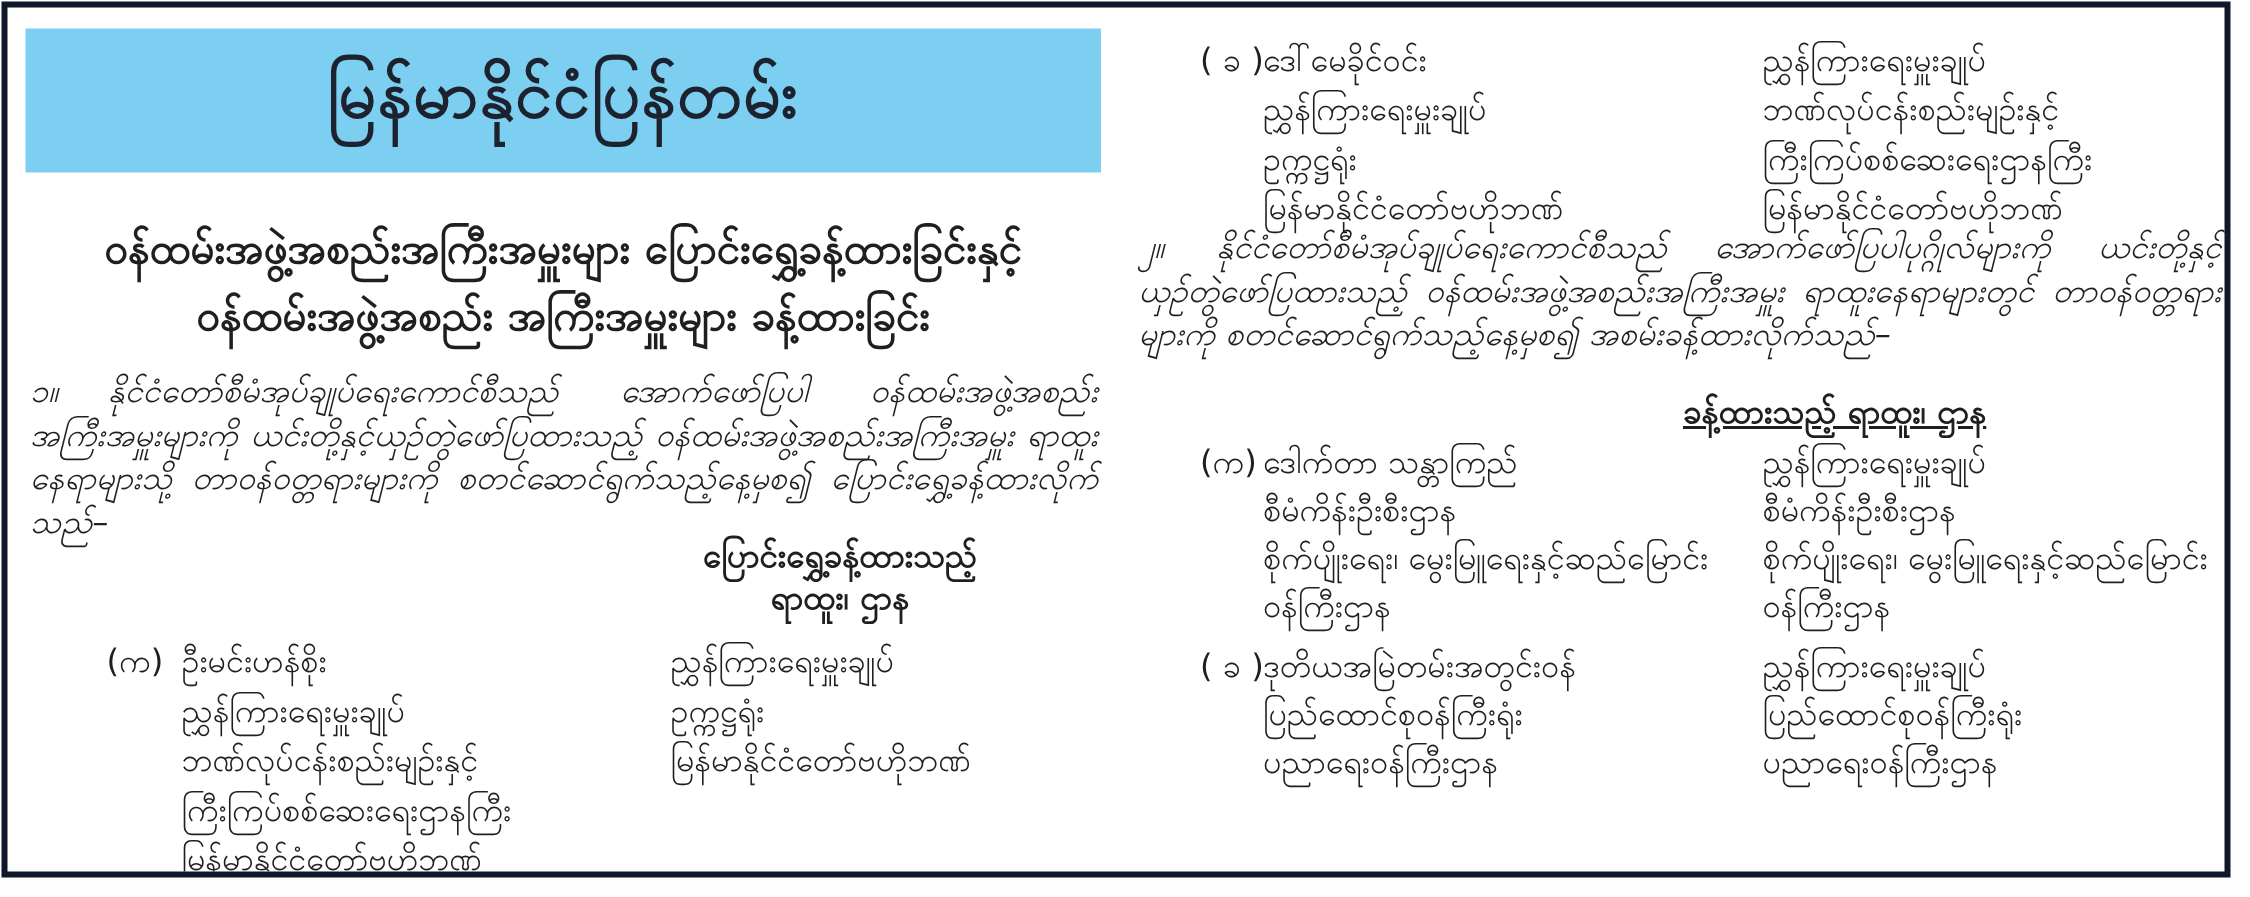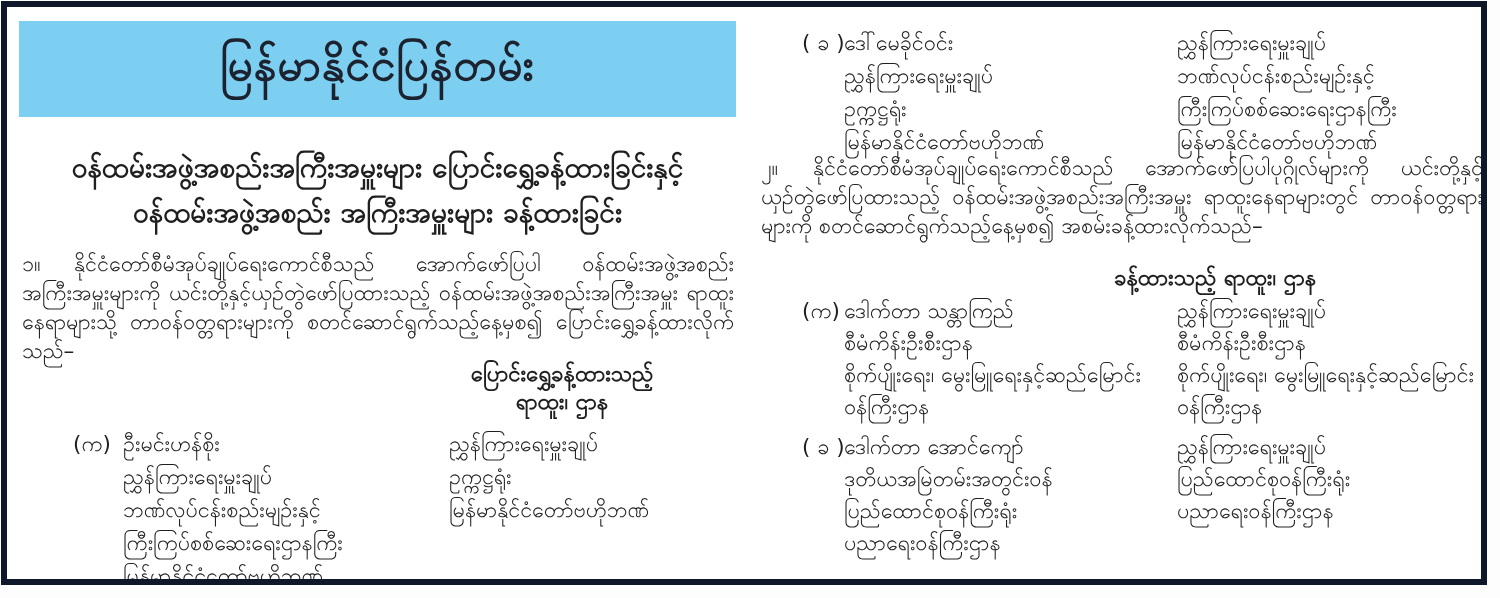--- a/index.html
+++ b/index.html
@@ -7,21 +7,21 @@
     margin: 0; padding: 0;
     width: 1500px; height: 598px;
     background: #fdfdfd;
     font-family: "DejaVu Sans", sans-serif;
     color: #1f1f1f;
   }
   .page {
     position: relative;
     width: 1486px; height: 584px;
     margin: 1px 0 0 1px;
-    border: 6px solid #0f172a;
+    border: 4px solid #0f172a;
     background: #ffffff;
     overflow: hidden;
   }
   
   .banner {
     position: absolute; left: 12px; top: 14px;
     width: 717px; height: 96px;
     background: #7dcff2;
     display: flex; align-items: center; justify-content: center;
   }
@@ -30,40 +30,41 @@
     letter-spacing: 1px;
   }
   .subtitle {
     position: absolute; left: 12px; top: 138px; width: 717px;
     text-align: center; font-weight: 700; font-size: 28px;
   }
   .subtitle > div { line-height: 45px; }
   .para {
     font-size: 21.5px; line-height: 29px;
     text-align: justify;
+    font-style: italic;
   }
   .para1 {
     position: absolute; left: 15px; top: 242px; width: 712px;
   }
   .pnum { display: inline-block; min-width: 52px; }
   .hdr { font-weight: 700; font-size: 22px; line-height: 28px; }
   .hdr1-left  { position: absolute; left: 116px; top: 353px; }
   .hdr1-right { position: absolute; left: 436px; top: 353px; width: 238px; text-align: center; }
   .items1 { position: absolute; left: 12px; top: 420px; width: 716px; }
   .items1 .item-row { grid-template-columns: 104px 326px auto; }
   .items1 .item-row .marker { padding-left: 54px; }
   .items1 .cell > div, .items1 .marker { line-height: 33px; }
   
   .col2 {
     position: absolute; left: 750px; top: 0; width: 728px; height: 584px;
   }
   .kha-top { position: absolute; left: 0; top: 19px; width: 728px; }
   .para2 { position: absolute; left: 4px; top: 146px; width: 722px; }
   .hdr2-left  { position: absolute; left: 107px; top: 257px; }
-  .hdr2-right { position: absolute; left: 357px; top: 257px; }
+  .hdr2-right { position: absolute; left: 367px; top: 257px; text-decoration: underline; }
   .items2 { position: absolute; left: 0; top: 288px; width: 728px; }
   .col2 .item-row { grid-template-columns: 87px 333px auto; }
   .col2 .item-row .marker { padding-left: 45px; }
   .col2 .cell > div, .col2 .marker { line-height: 33px; }
   .items2 .cell > div, .items2 .marker { line-height: 32px; }
   .items2 .item-row + .item-row { margin-top: 8px; }
   
   .item-row {
     display: grid;
     font-size: 21.5px;
@@ -150,21 +151,20 @@
         <div class="cell">
           <div>ညွှန်ကြားရေးမှူးချုပ်</div>
           <div>စီမံကိန်းဦးစီးဌာန</div>
           <div>စိုက်ပျိုးရေး၊ မွေးမြူရေးနှင့်ဆည်မြောင်း</div>
           <div>ဝန်ကြီးဌာန</div>
         </div>
       </div>
       <div class="item-row">
         <div class="marker">( ခ )</div>
         <div class="cell">
-          <div>ဒေါက်တာ အောင်ကျော်</div>
           <div>ဒုတိယအမြဲတမ်းအတွင်းဝန်</div>
           <div>ပြည်ထောင်စုဝန်ကြီးရုံး</div>
           <div>ပညာရေးဝန်ကြီးဌာန</div>
         </div>
         <div class="cell">
           <div>ညွှန်ကြားရေးမှူးချုပ်</div>
           <div>ပြည်ထောင်စုဝန်ကြီးရုံး</div>
           <div>ပညာရေးဝန်ကြီးဌာန</div>
         </div>
       </div>

